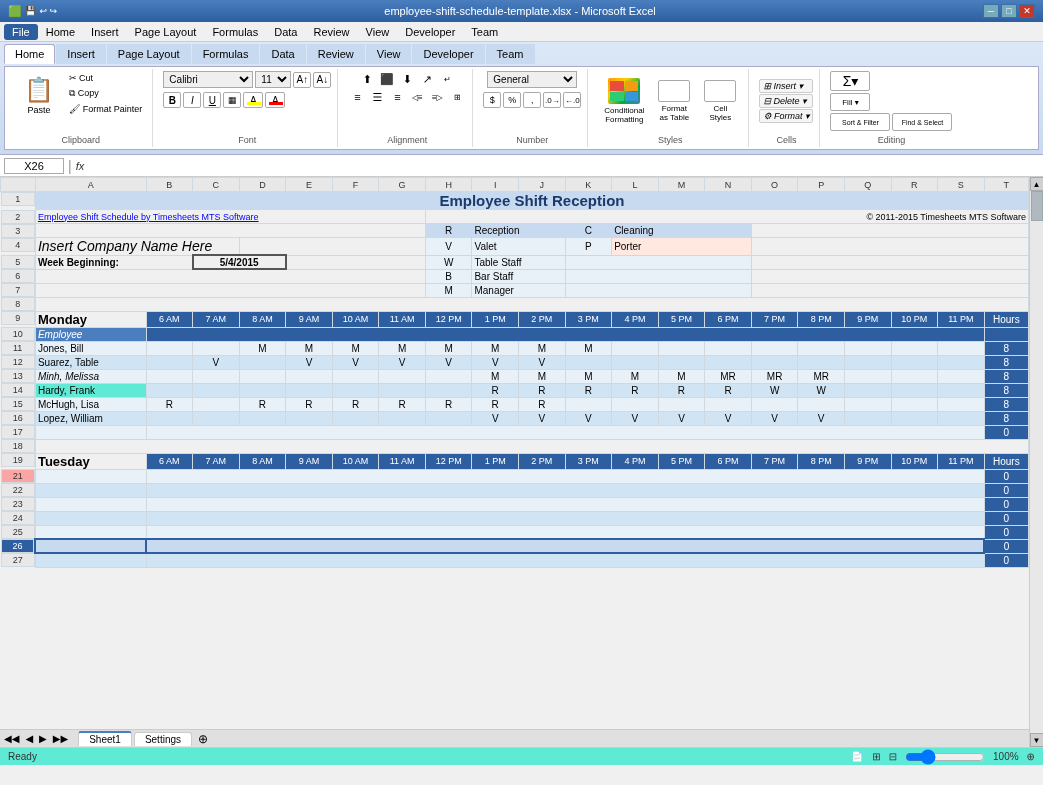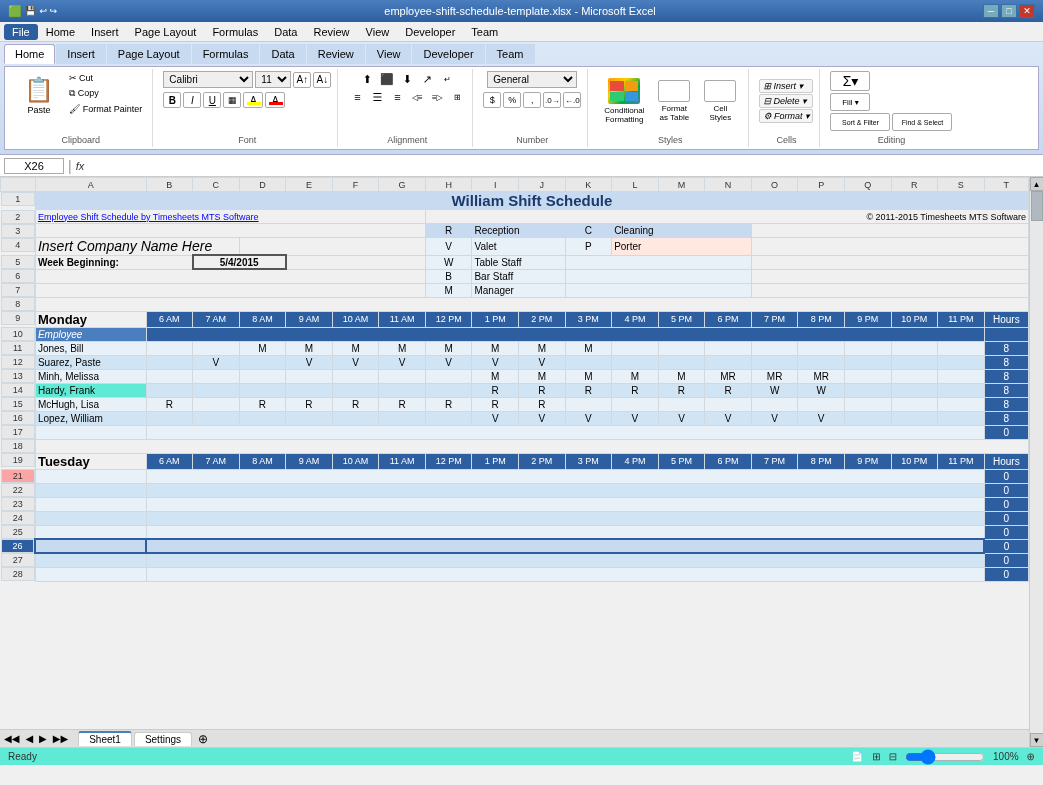--- a/index.html
+++ b/index.html
@@ -542,21 +542,21 @@
               <th>Q</th>
               <th>R</th>
               <th>S</th>
               <th>T</th>
             </tr>
           </thead>
           <tbody>
 
             <tr>
               <td class="row-num" style="background:#e8e8e8; text-align:center; font-size:9px;">1</td>
-              <td colspan="20" class="cell-title" style="font-size:15px; font-weight:bold; text-align:center; background:#c8daf0; color:#1a3a6b;">William Shift Schedule</td>
+              <td colspan="20" class="cell-title" style="font-size:15px; font-weight:bold; text-align:center; background:#c8daf0; color:#1a3a6b;">Employee Shift Reception</td>
             </tr>
 
             <tr>
               <td class="row-num" style="background:#e8e8e8; text-align:center; font-size:9px;">2</td>
               <td colspan="7" style="font-size:9px;"><span class="cell-link">Employee Shift Schedule by Timesheets MTS Software</span></td>
               <td colspan="13" style="text-align:right; font-size:9px;"><span>© 2011-2015 Timesheets MTS Software</span></td>
             </tr>
 
             <tr>
               <td class="row-num" style="background:#e8e8e8; text-align:center; font-size:9px;">3</td>
@@ -663,21 +663,21 @@
               <td class="cell-stripe-light cell-center"></td>
               <td class="cell-stripe-light cell-center"></td>
               <td class="cell-stripe-light cell-center"></td>
               <td class="cell-stripe-light cell-center"></td>
               <td class="cell-stripe-light cell-center"></td>
               <td class="cell-hours">8</td>
             </tr>
 
             <tr>
               <td class="row-num" style="background:#e8e8e8; text-align:center; font-size:9px;">12</td>
-              <td style="background:#d0e4f4;">Suarez, Paste</td>
+              <td style="background:#d0e4f4;">Suarez, Table</td>
               <td class="cell-stripe-med cell-center"></td>
               <td class="cell-stripe-med cell-center">V</td>
               <td class="cell-stripe-med cell-center"></td>
               <td class="cell-stripe-med cell-center">V</td>
               <td class="cell-stripe-med cell-center">V</td>
               <td class="cell-stripe-med cell-center">V</td>
               <td class="cell-stripe-med cell-center">V</td>
               <td class="cell-stripe-med cell-center">V</td>
               <td class="cell-stripe-med cell-center">V</td>
               <td class="cell-stripe-med cell-center"></td>
@@ -687,21 +687,21 @@
               <td class="cell-stripe-med cell-center"></td>
               <td class="cell-stripe-med cell-center"></td>
               <td class="cell-stripe-med cell-center"></td>
               <td class="cell-stripe-med cell-center"></td>
               <td class="cell-stripe-med cell-center"></td>
               <td class="cell-hours">8</td>
             </tr>
 
             <tr>
               <td class="row-num" style="background:#e8e8e8; text-align:center; font-size:9px;">13</td>
-              <td style="background:#e8f0f8;">Minh, Melissa</td>
+              <td style="background:#e8f0f8;font-style:italic;">Minh, Melissa</td>
               <td class="cell-stripe-light cell-center"></td>
               <td class="cell-stripe-light cell-center"></td>
               <td class="cell-stripe-light cell-center"></td>
               <td class="cell-stripe-light cell-center"></td>
               <td class="cell-stripe-light cell-center"></td>
               <td class="cell-stripe-light cell-center"></td>
               <td class="cell-stripe-light cell-center"></td>
               <td class="cell-stripe-light cell-center">M</td>
               <td class="cell-stripe-light cell-center">M</td>
               <td class="cell-stripe-light cell-center">M</td>
@@ -860,26 +860,20 @@
               <td class="cell-selected"></td>
               <td class="cell-selected" colspan="18"></td>
               <td class="cell-hours">0</td>
             </tr>
             <tr>
               <td class="row-num" style="background:#e8e8e8; text-align:center; font-size:9px;">27</td>
               <td style="background:#d0e4f4;"></td>
               <td class="cell-stripe-med" colspan="18"></td>
               <td class="cell-hours">0</td>
             </tr>
-            <tr>
-              <td class="row-num" style="background:#e8e8e8; text-align:center; font-size:9px;">28</td>
-              <td style="background:#e8f0f8;"></td>
-              <td class="cell-stripe-light" colspan="18"></td>
-              <td class="cell-hours">0</td>
-            </tr>
           </tbody>
         </table>
       </div>
 
       <div class="tab-bar">
         <span style="cursor:pointer; font-size:10px; margin-right:4px;">◀◀</span>
         <span style="cursor:pointer; font-size:10px; margin-right:4px;">◀</span>
         <span style="cursor:pointer; font-size:10px; margin-right:4px;">▶</span>
         <span style="cursor:pointer; font-size:10px; margin-right:8px;">▶▶</span>
         <div class="sheet-tab active">Sheet1</div>

